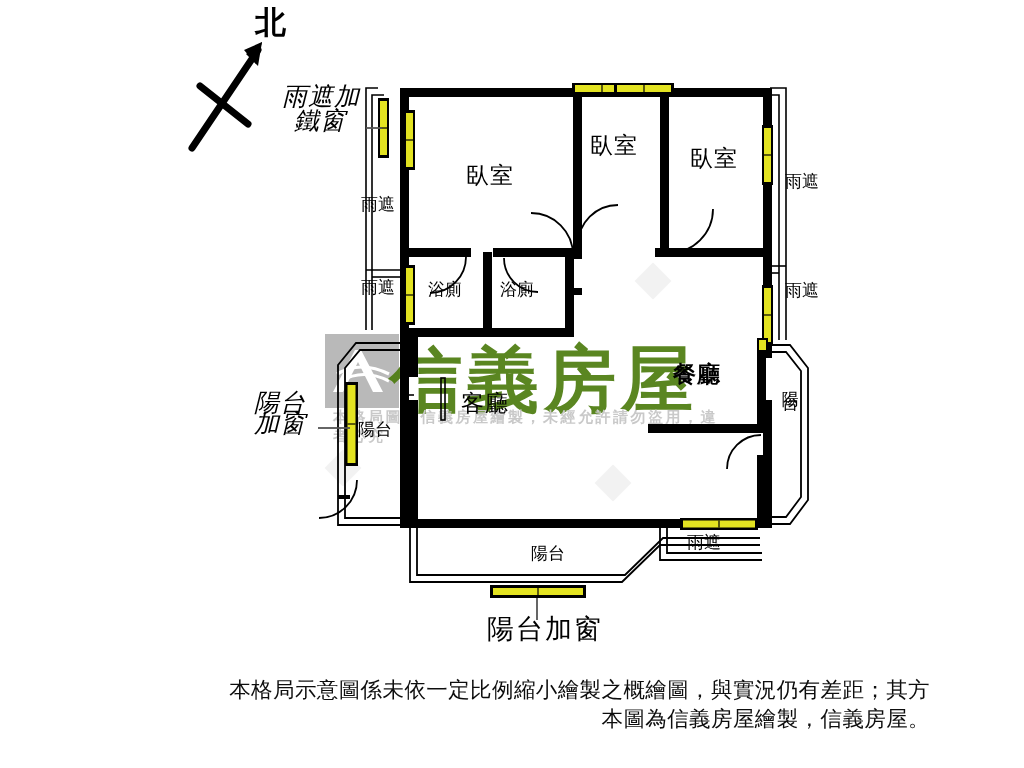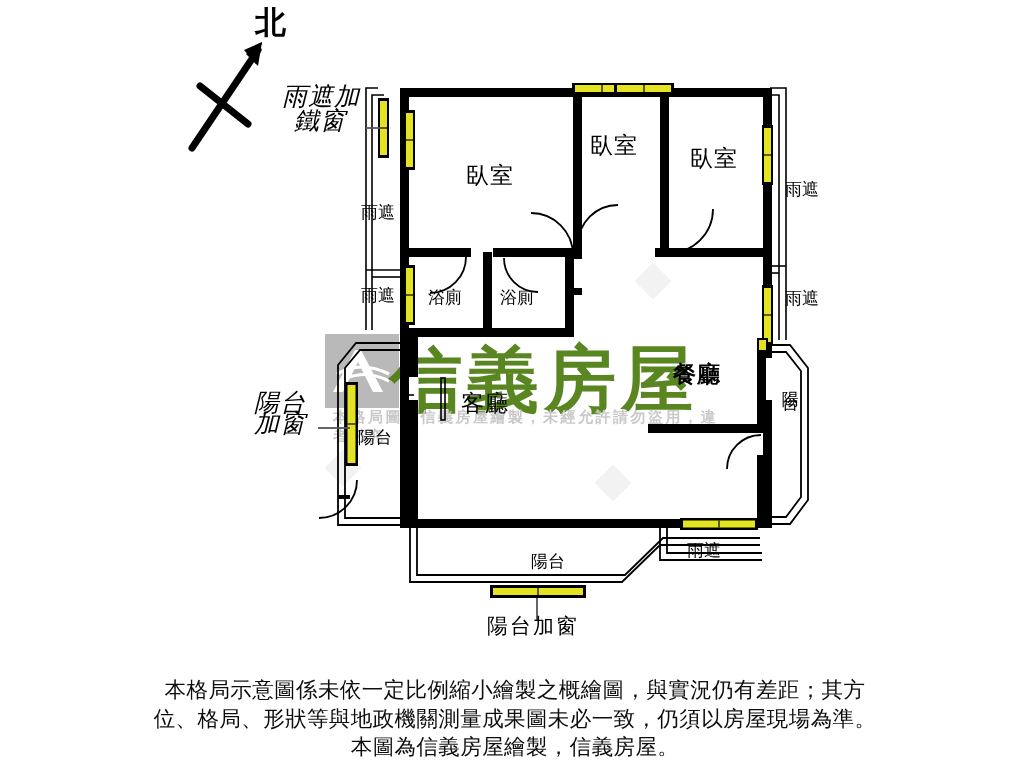--- a/index.html
+++ b/index.html
@@ -31,35 +31,35 @@
     font-family: "DejaVu Sans", "Liberation Sans", sans-serif;
   }
   .lbl {
     position: absolute;
     color: #000000;
     white-space: nowrap;
     line-height: 1.05;
     font-weight: 400;
   }
   .lbl-room      { font-size: 23px; letter-spacing: 1px; }
-  .lbl-small     { font-size: 17px; letter-spacing: 0px; margin-top: 8px; }
+  .lbl-small     { font-size: 17px; letter-spacing: 0px; }
   .lbl-callout   { font-size: 25px; letter-spacing: 1px; font-style: italic; }
   .lbl-north     { font-size: 31px; font-weight: 600; }
   .lbl-vert      { font-size: 17px; writing-mode: vertical-rl; text-orientation: upright; letter-spacing: 2px;}
-  .lbl-bottom    { font-size: 21px; letter-spacing: 2px; }
+  .lbl-bottom    { font-size: 27px; letter-spacing: 2px; }
   #footer-note {
     position: absolute;
     left: 100px;
     top: 676px;
     width: 830px;
     font-size: 21.5px;
     line-height: 1.33;
     color: #0d0d0d;
     letter-spacing: 0.4px;
-    text-align: center;
+    text-align: right;
   }
   #watermark-wrap {
     position: absolute;
     left: 325px;
     top: 330px;
     width: 400px;
     height: 120px;
     pointer-events: none;
   }
   #wm-logo-text {
@@ -324,17 +324,16 @@
   <div class="lbl lbl-small cjk" style="left:531px; top:545px;">陽台</div>
 
   <div class="lbl lbl-small cjk" style="left:361px; top:196px;">雨遮</div>
   <div class="lbl lbl-small cjk" style="left:361px; top:279px;">雨遮</div>
   <div class="lbl lbl-small cjk" style="left:785px; top:173px;">雨遮</div>
   <div class="lbl lbl-small cjk" style="left:785px; top:282px;">雨遮</div>
   <div class="lbl lbl-small cjk" style="left:687px; top:534px;">雨遮</div>
 
   <div id="footer-note" class="cjk">
     <div>本格局示意圖係未依一定比例縮小繪製之概繪圖，與實況仍有差距；其方</div>
-    <div>位、格局、形狀等與地政機關測量成果圖未必一致，仍須以房屋現場為準。</div>
     <div>本圖為信義房屋繪製，信義房屋。</div>
   </div>
 
 </div>
 
 </body></html>

